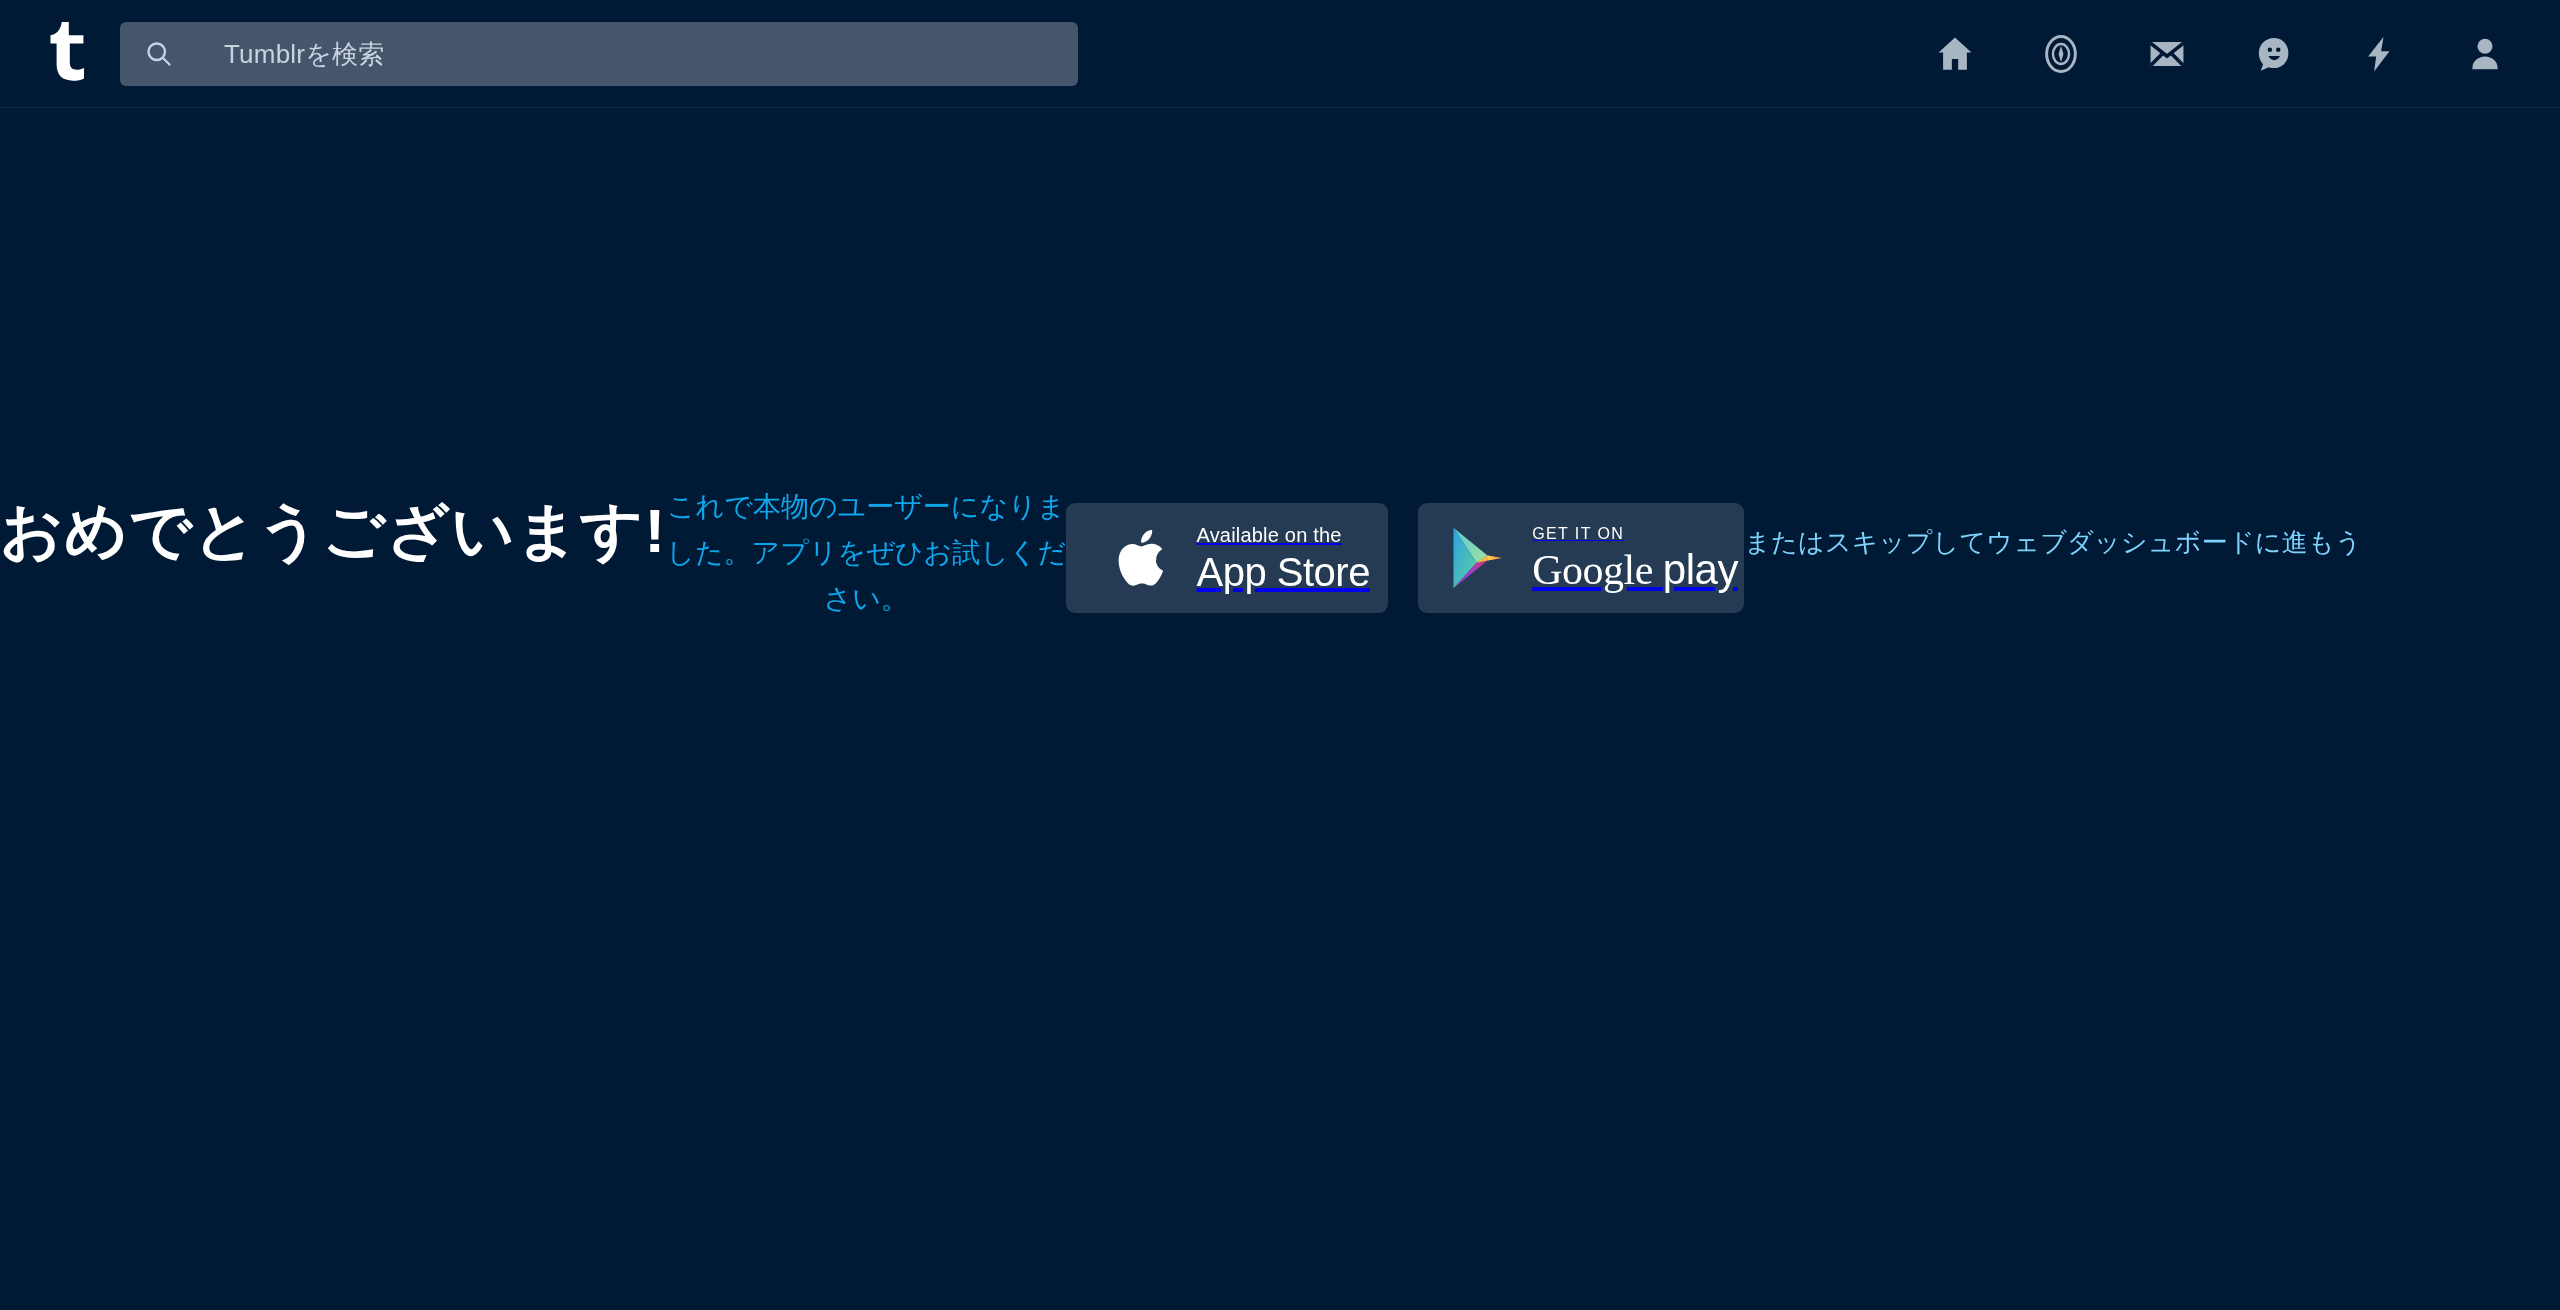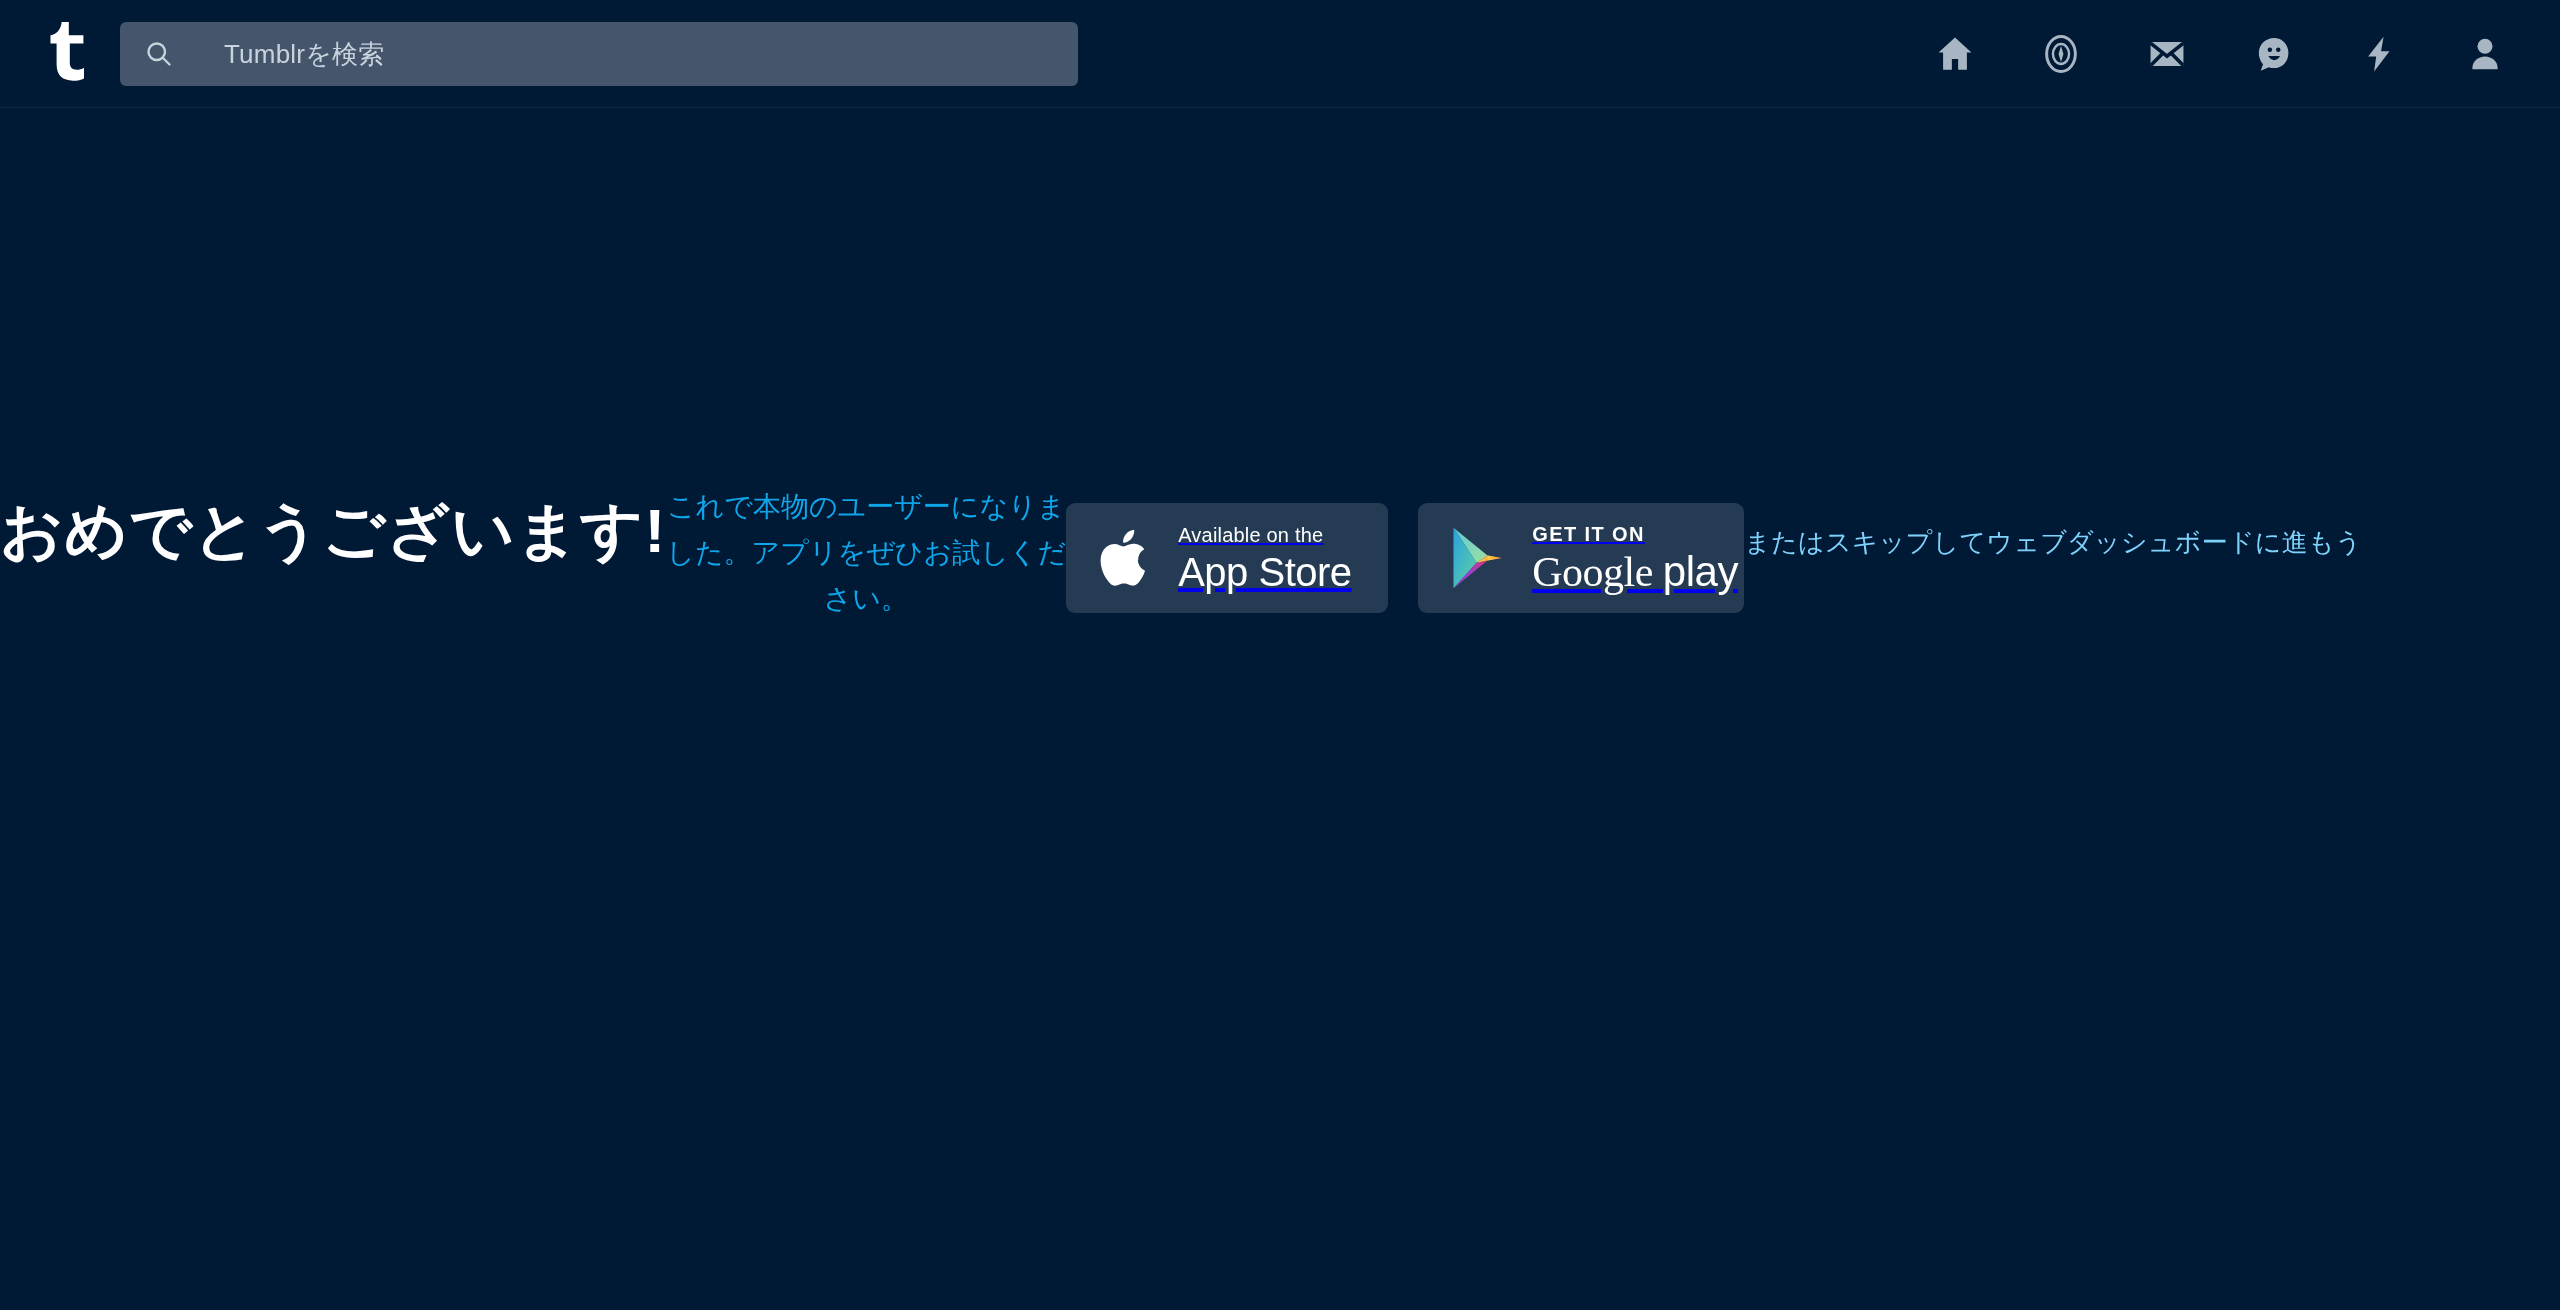--- a/index.html
+++ b/index.html
@@ -137,42 +137,42 @@
   .badge {
     background: #243b53;
     border-radius: 9px;
     height: 110px;
     display: flex;
     align-items: center;
     cursor: pointer;
     border: none;
     padding: 0;
   }
-  .badge-appstore { width: 322px; padding-left: 34px; }
+  .badge-appstore { width: 322px; padding-left: 34px; justify-content: center; }
   .badge-googleplay { width: 326px; padding-left: 30px; }
 
   .apple-glyph { width: 56px; height: 68px; flex: 0 0 auto; display:block; }
   .play-glyph  { width: 62px; height: 68px; flex: 0 0 auto; display:block; }
 
   .badge-text {
     margin-left: 22px;
     color: #ffffff;
     text-align: left;
     line-height: 1;
   }
   .badge-small {
     display: block;
     font-size: 20px;
     letter-spacing: 0.2px;
     margin-bottom: 7px;
     font-weight: normal;
   }
   .badge-small.caps {
-    font-size: 20px;
-    font-weight: bold;
+    font-size: 16px;
+    font-weight: normal;
     letter-spacing: 1.4px;
   }
   .badge-large {
     display: block;
     font-size: 40px;
     font-weight: normal;
     letter-spacing: -0.5px;
   }
   .badge-large.serif {
     font-family: "Liberation Serif", "DejaVu Serif", serif;

